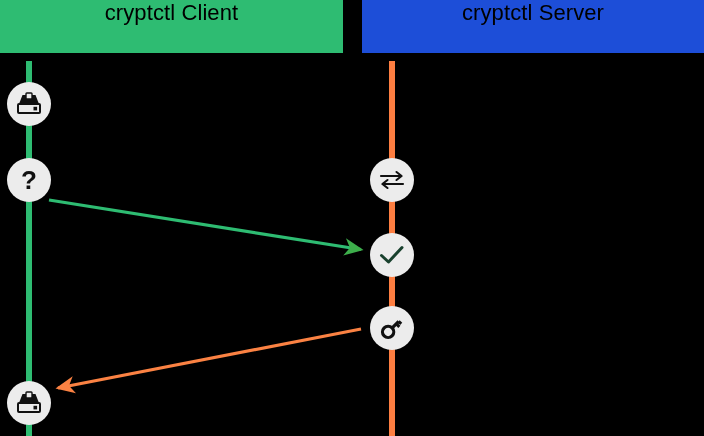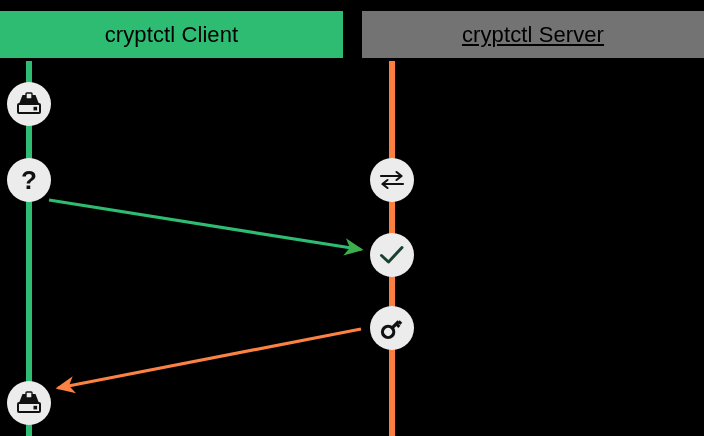--- a/index.html
+++ b/index.html
@@ -14,44 +14,43 @@
     position: relative;
     width: 704px;
     height: 436px;
     background: #000000;
     overflow: hidden;
   }
 
   
   .participant-header {
     position: absolute;
-    top: 11px;
-    height: 47px;
+    top: 0;
+    height: 53px;
     display: flex;
-    align-items: center;
+    align-items: flex-start;
     justify-content: center;
     box-sizing: border-box;
   }
   .participant-title {
     font-size: 22px;
     font-weight: 400;
     color: #000000;
     letter-spacing: 0.1px;
     white-space: nowrap;
   }
   #header-client {
     left: 0;
     width: 343px;
     background: #2EBC72;
   }
   #header-server {
     left: 362px;
     width: 342px;
-    background: #737373;
-    text-decoration: underline;
+    background: #1d4ed8;
   }
 
   
   .lifeline {
     position: absolute;
     width: 6px;
     top: 61px;
     height: 375px;
   }
   #lifeline-client {

